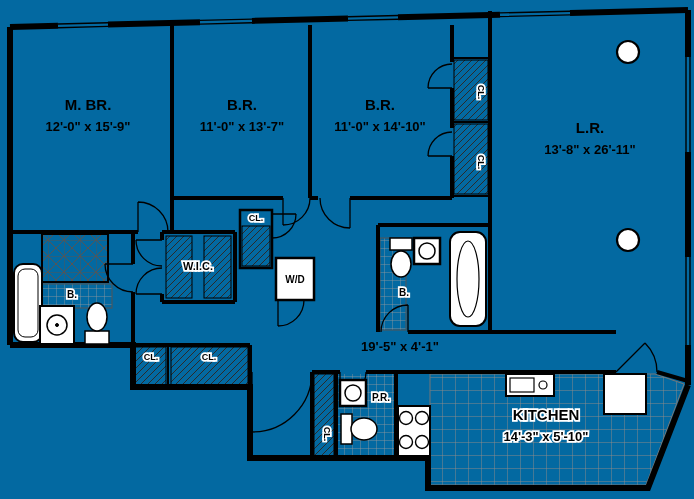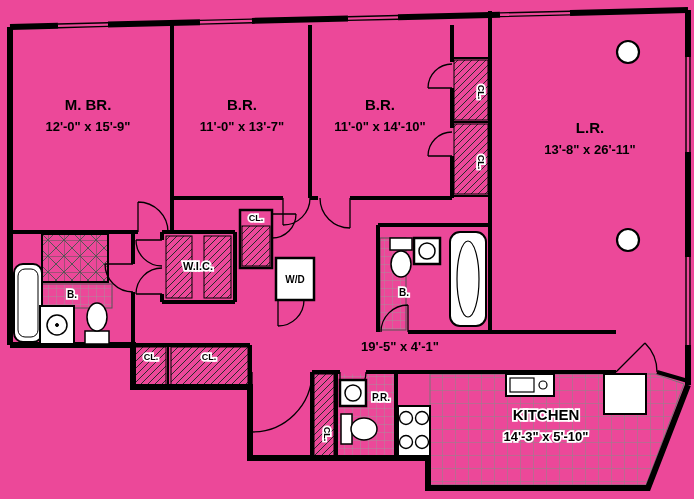--- a/index.html
+++ b/index.html
@@ -1,17 +1,17 @@
 <!DOCTYPE html>
 <html><head>
 <meta charset="utf-8">
 <title>Floor Plan</title>
 <style>
   html,body{margin:0;padding:0;background:#ffffff;}
-  .stage{position:relative;width:694px;height:499px;background:#ec4899;overflow:hidden;
+  .stage{position:relative;width:694px;height:499px;background:#0369a1;overflow:hidden;
          font-family:"Liberation Sans",sans-serif;}
   svg{display:block;}
   text{font-family:"Liberation Sans",sans-serif;fill:#000;}
   .room-label{font-size:15px;font-weight:bold;}
   .dim-label{font-size:13px;font-weight:bold;}
   .mid-label{font-size:11px;font-weight:bold;}
   .small-label{font-size:10px;font-weight:bold;}
   .tiny-label{font-size:9px;font-weight:bold;}
   .halo{stroke:#ffffff;stroke-width:3.5px;paint-order:stroke;}
 </style>

